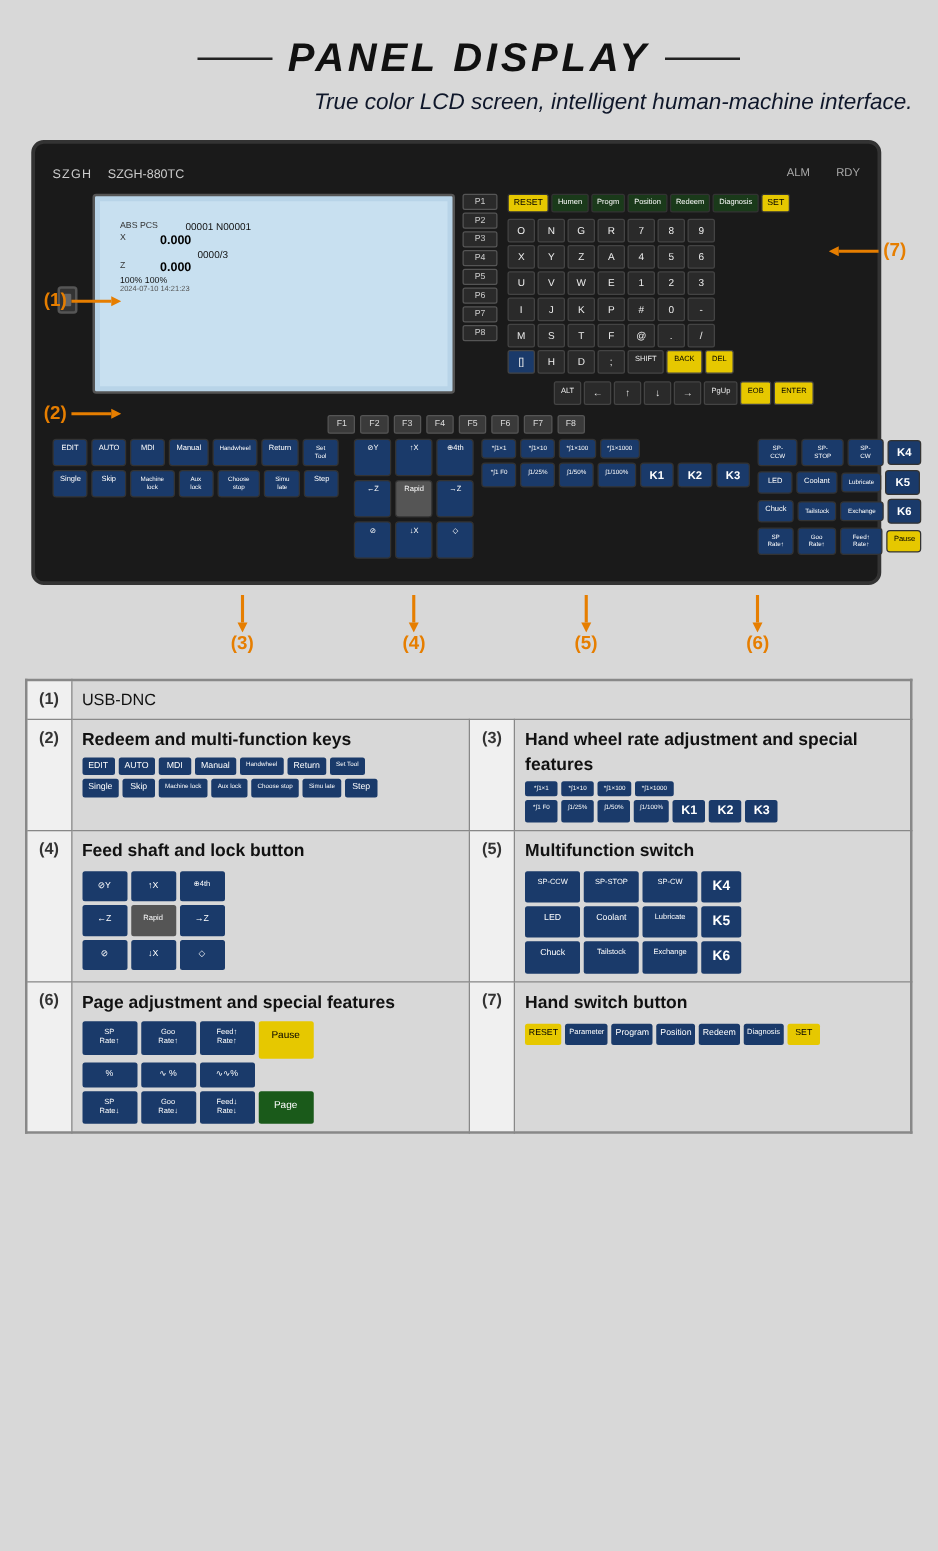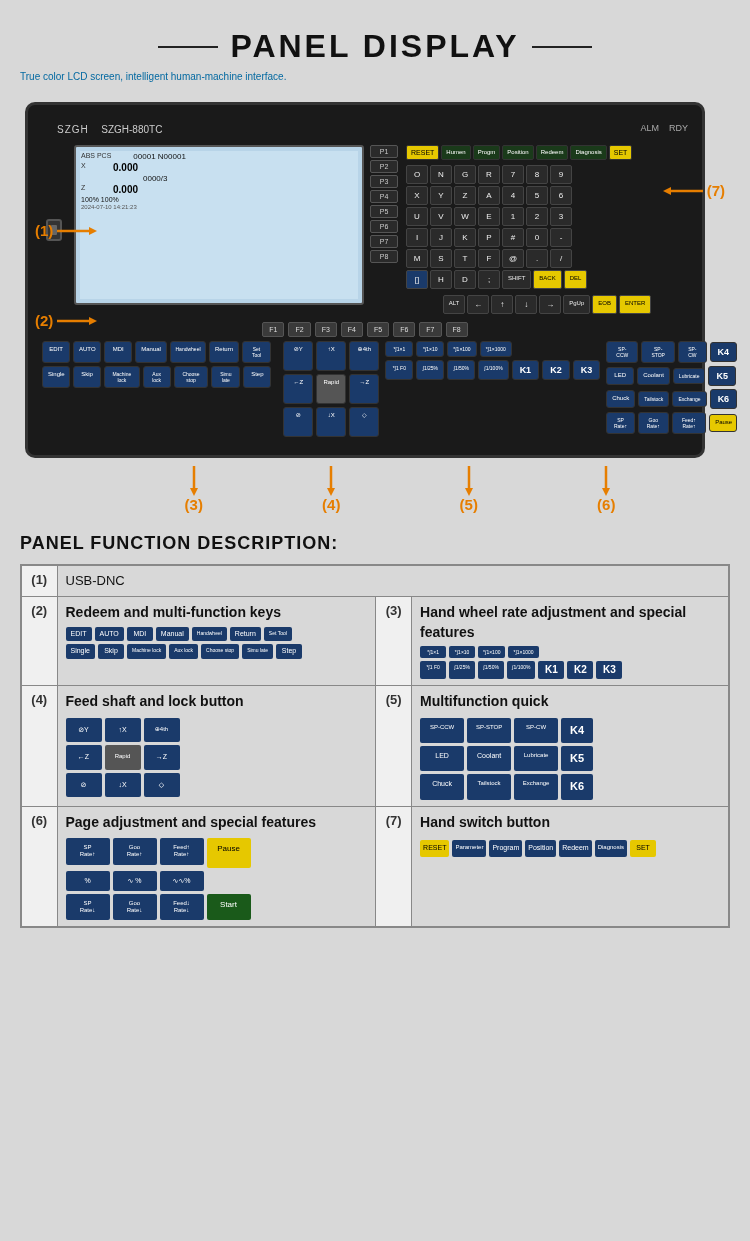--- a/index.html
+++ b/index.html
@@ -6,44 +6,45 @@
     body {
       background: #d8d8d8;
       font-family: Arial, sans-serif;
       width: 750px;
       min-height: 1241px;
       overflow-x: hidden;
     }
 
     
     .header {
-      text-align: left;
+      text-align: right;
       padding: 28px 20px 10px;
+      font-style: italic;
     }
     .header-title-row {
       display: flex;
       align-items: center;
       justify-content: center;
       gap: 12px;
       margin-bottom: 6px;
     }
     .header-line {
       width: 60px;
       height: 2px;
       background: #222;
     }
     .header-title {
       font-size: 32px;
       font-weight: 900;
       letter-spacing: 3px;
       color: #111;
     }
     .header-subtitle {
-      font-size: 10px;
-      color: #0369a1;
+      font-size: 18px;
+      color: #0f172a;
       margin-top: 2px;
     }
 
     
     .panel-image-area {
       display: flex;
       justify-content: center;
       padding: 10px 20px 0;
     }
     .panel-device {
@@ -57,29 +58,28 @@
     .panel-top-bar {
       display: flex;
       justify-content: space-between;
       align-items: center;
       margin-bottom: 8px;
     }
     .brand-text {
       color: #ccc;
       font-size: 10px;
       letter-spacing: 1px;
-      margin-left: 15px;
     }
     .brand-model {
       color: #ccc;
       font-size: 10px;
     }
     .alm-rdy {
       display: flex;
-      gap: 10px;
+      gap: 21px;
       color: #aaa;
       font-size: 9px;
     }
 
     
     .screen-section {
       display: flex;
       gap: 8px;
       margin-bottom: 8px;
     }
@@ -121,21 +121,21 @@
       padding: 4px;
       font-size: 7px;
       color: #111;
       overflow: hidden;
       position: relative;
     }
     .screen-inner {
       background: #c8e0f0;
       width: 100%;
       height: 100%;
-      padding: 1px;
+      padding: 16px;
     }
     .screen-row {
       display: flex;
       gap: 2px;
       margin-bottom: 1px;
       font-size: 7px;
     }
     .screen-label { color: #333; min-width: 20px; }
     .screen-value { color: #003366; font-weight: bold; }
     .screen-coord { font-size: 10px; font-weight: bold; color: #000; }
@@ -610,21 +610,20 @@
           <line x1="8" y1="0" x2="8" y2="22" stroke="#e67e00" stroke-width="2.5"></line>
           <polygon points="4,22 12,22 8,30" fill="#e67e00"></polygon>
         </svg>
         <span style="color:#e67e00; font-size:15px; font-weight:bold;">(6)</span>
       </div>
     </div>
   </div>
 </div>
 
 <div class="desc-section">
-  <div class="desc-title">PANEL FUNCTION DESCRIPTION:</div>
 
   <table class="desc-table">
 
     <tbody>
         <tr>
       <td class="row-num">(1)</td>
       <td colspan="3" class="row-desc">
         <span>USB-DNC</span>
       </td>
     </tr>
@@ -684,21 +683,21 @@
           <div class="mini-btn" style="padding:8px 4px;">←Z</div>
           <div class="mini-btn gray" style="padding:8px 4px; font-size:6px;">Rapid</div>
           <div class="mini-btn" style="padding:8px 4px;">→Z</div>
           <div class="mini-btn" style="padding:8px 4px; grid-column:1;">⊘</div>
           <div class="mini-btn" style="padding:8px 4px;">↓X</div>
           <div class="mini-btn" style="padding:8px 4px;">◇</div>
         </div>
       </td>
       <td class="row-num">(5)</td>
       <td class="row-desc">
-        <div class="row-desc-title">Multifunction quick</div>
+        <div class="row-desc-title">Multifunction switch</div>
         <div style="display:grid; grid-template-columns: repeat(3, 44px) 32px; gap:3px; margin-top:6px;">
           <div class="mini-btn" style="font-size:6px; padding:6px 2px;">SP-CCW</div>
           <div class="mini-btn" style="font-size:6px; padding:6px 2px;">SP-STOP</div>
           <div class="mini-btn" style="font-size:6px; padding:6px 2px;">SP-CW</div>
           <div class="mini-btn" style="font-size:11px; font-weight:bold; padding:6px 2px;">K4</div>
           <div class="mini-btn" style="padding:6px 2px;">LED</div>
           <div class="mini-btn" style="font-size:7px; padding:6px 2px;">Coolant</div>
           <div class="mini-btn" style="font-size:6px; padding:6px 2px;">Lubricate</div>
           <div class="mini-btn" style="font-size:11px; font-weight:bold; padding:6px 2px;">K5</div>
           <div class="mini-btn" style="padding:6px 2px;">Chuck</div>
@@ -724,21 +723,21 @@
         <div style="display:grid; grid-template-columns: repeat(3,44px); gap:3px; margin-top:3px;">
           <div class="mini-btn" style="font-size:7px; padding:6px 2px;">%</div>
           <div class="mini-btn" style="font-size:7px; padding:6px 2px;">∿ %</div>
           <div class="mini-btn" style="font-size:7px; padding:6px 2px;">∿∿%</div>
         </div>
 
         <div style="display:grid; grid-template-columns: repeat(3,44px) 44px; gap:3px; margin-top:3px;">
           <div class="mini-btn" style="font-size:6px; padding:6px 2px;">SP<br>Rate↓</div>
           <div class="mini-btn" style="font-size:6px; padding:6px 2px;">Goo<br>Rate↓</div>
           <div class="mini-btn" style="font-size:6px; padding:6px 2px;">Feed↓<br>Rate↓</div>
-          <div class="mini-btn green" style="font-size:8px; padding:6px 2px;">Start</div>
+          <div class="mini-btn green" style="font-size:8px; padding:6px 2px;">Page</div>
         </div>
       </td>
       <td class="row-num">(7)</td>
       <td class="row-desc">
         <div class="row-desc-title">Hand switch button</div>
         <div class="mini-btns-row" style="margin-top:8px; gap:3px;">
           <div class="mini-btn yellow" style="font-size:7px; padding:4px 3px;">RESET</div>
           <div class="mini-btn" style="font-size:6px; padding:4px 3px;">Parameter</div>
           <div class="mini-btn" style="font-size:7px; padding:4px 3px;">Program</div>
           <div class="mini-btn" style="font-size:7px; padding:4px 3px;">Position</div>

